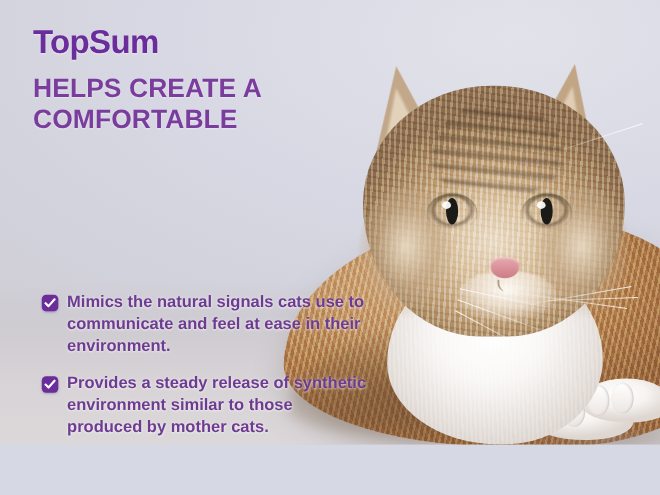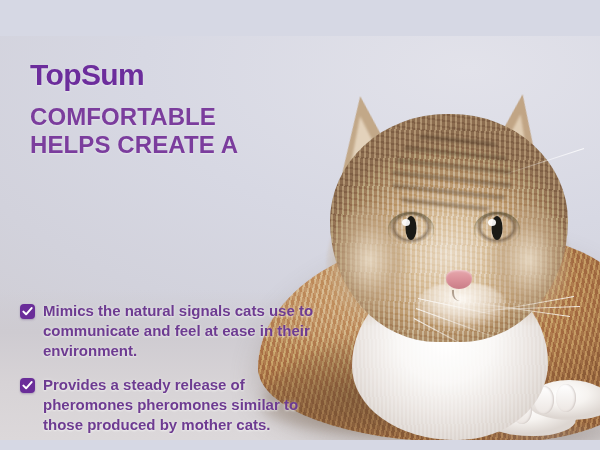--- a/index.html
+++ b/index.html
@@ -8,21 +8,20 @@
     font-family: "Liberation Sans", sans-serif;
     overflow:hidden;
     background:#d6d8e4;
   }
   #poster {
     position:relative;
     width:600px; height:404px;
     overflow:hidden;
     background:
       linear-gradient(170deg, #d8dae6 0%, #d4d6e2 38%, #d6d4dc 62%, #dad6d9 85%, #dcd8da 100%);
-    margin-top: 36px;
   }
   
   .photo {
     position:absolute;
     inset:0;
     overflow:hidden;
   }
   .backdrop {
     position:absolute; inset:0;
     background:
@@ -246,21 +245,21 @@
     font-weight:bold;
     line-height:1.17;
     letter-spacing:0.1px;
     color:#7b3d9d;
     text-transform:uppercase;
     text-shadow:0 1px 2px rgba(255,255,255,0.40);
     margin-bottom:0;
   }
   .bullets {
     position:absolute;
-    left:20px; top:265px;
+    left:38px; top:265px;
     width:300px;
     list-style:none;
   }
   .bullet {
     display:flex;
     align-items:flex-start;
     margin-bottom:14px;
   }
   .check {
     flex:0 0 auto;
@@ -336,37 +335,37 @@
     <div class="whisker" style="left:414px; top:282px; width:84px; transform:rotate(28deg);"></div>
     <div class="whisker right" style="left:470px; top:260px; width:104px; transform:rotate(-10deg);"></div>
     <div class="whisker right" style="left:470px; top:270px; width:110px; transform:rotate(-2deg);"></div>
     <div class="whisker right" style="left:470px; top:280px; width:100px; transform:rotate(8deg);"></div>
     <div class="whisker right" style="left:500px; top:112px; width:84px; transform:rotate(-18deg);"></div>
   </div>
 
   <div class="content">
     <div class="logo">TopSum</div>
     <div class="headline">
+      <div>HELPS CREATE A</div>
       <div>COMFORTABLE</div>
-      <div>HELPS CREATE A</div>
     </div>
   </div>
 
   <ul class="bullets">
     <li class="bullet">
       <span class="check">
         <svg width="11" height="11" viewBox="0 0 11 11">
             <path d="M1.4 5.6 L4.1 8.3 L9.6 2.1" stroke="#ffffff" stroke-width="2" fill="none" stroke-linecap="round" stroke-linejoin="round"></path>
           </svg>
       </span>
       <span class="bullet-text">Mimics the natural signals cats use to communicate and feel at ease in their environment.</span>
     </li>
     <li class="bullet">
       <span class="check">
         <svg width="11" height="11" viewBox="0 0 11 11">
             <path d="M1.4 5.6 L4.1 8.3 L9.6 2.1" stroke="#ffffff" stroke-width="2" fill="none" stroke-linecap="round" stroke-linejoin="round"></path>
           </svg>
       </span>
-      <span class="bullet-text">Provides a steady release of pheromones pheromones similar to those produced by mother cats.</span>
+      <span class="bullet-text">Provides a steady release of synthetic environment similar to those produced by mother cats.</span>
     </li>
   </ul>
 
 </div>
 
 </body></html>

